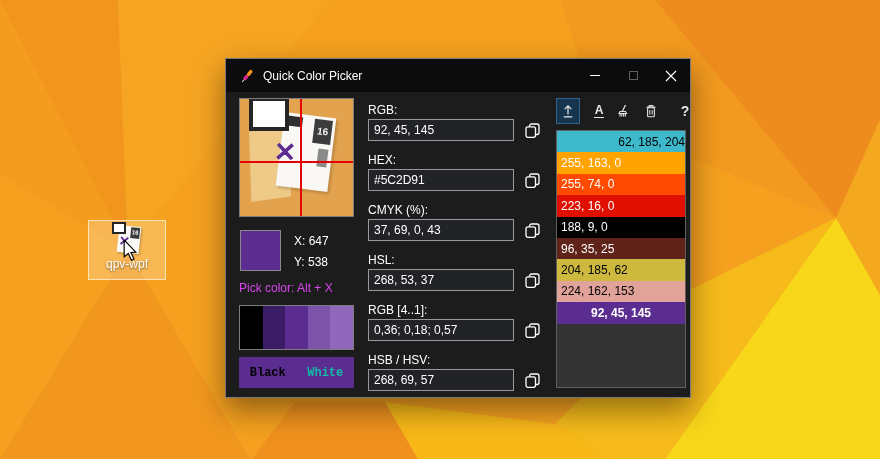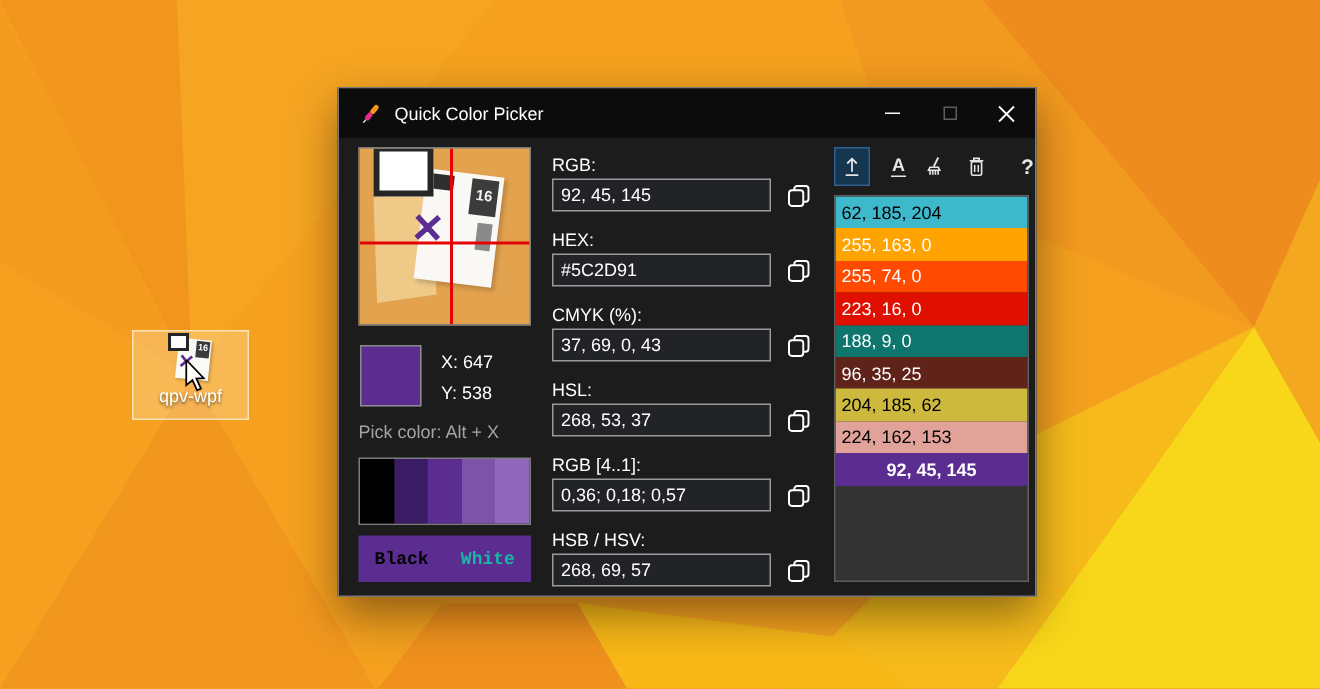--- a/index.html
+++ b/index.html
@@ -46,21 +46,21 @@
   .pv-blk2 { position:absolute; right:4px; top:32px; width:10px; height:18px; background:#8a8a8a; }
   .pv-x { position:absolute; left:-6px; top:24px; font-size:27px; font-weight:bold; color:#5C2D91;
     transform:rotate(-4deg); }
   .pv-sq { position:absolute; left:9px; top:-2px; width:40px; height:34px; background:#fff; border:4px solid #262626; }
   .pv-vline { position:absolute; left:60px; top:0; width:2px; height:100%; background:#E30505; }
   .pv-hline { position:absolute; left:0; top:62px; width:100%; height:2px; background:#E30505; }
 
   .swatch { position:absolute; left:14px; top:171px; width:41px; height:41px; border:1px solid #8a8a8a; }
   .coord { position:absolute; left:68px; color:#fff; font-size:12px; }
   .coord.x { top:175px; } .coord.y { top:196px; }
-  .hint { position:absolute; left:13px; top:222px; color:#a3a3a3; font-size:12px; }
+  .hint { position:absolute; left:13px; top:222px; color:#d946ef; font-size:12px; }
 
   .shade-bar { position:absolute; left:13px; top:246px; width:115px; height:45px;
     border:1px solid #7d7d7d; display:flex; }
   .shade { flex:1 1 0; }
   .bw-bar { position:absolute; left:13px; top:298px; width:115px; height:31px; background:#5C2D91;
     display:flex; }
   .bw-half { flex:1; display:flex; align-items:center; justify-content:center;
     font-size:12px; font-weight:bold; cursor:default;font-family:Liberation Mono, monospace; }
   .bw-half.black { color:#000; } .bw-half.white { color:#14b8a6; }
 
@@ -272,33 +272,33 @@
         <rect x="4.6" y="4.8" width="6.8" height="9" rx="1" fill="none" stroke="#E6E6E6" stroke-width="1.1"></rect>
         <path d="M6.8 7 V11.6 M9.2 7 V11.6" stroke="#E6E6E6" stroke-width="1"></path>
       </svg>
     </div>
     <div class="tool-btn" style="left:117px">
       <span class="glyph-q">?</span>
     </div>
   </div>
 
   <div class="hist">
-      <div class="hist-row" style="background: rgb(62, 185, 204); color: rgb(0, 0, 0);">
+      <div class="hist-row" style="background: rgb(62, 185, 204); color: rgb(0, 0, 0); justify-content: flex-end;">
     <span>62, 185, 204</span>
   </div>
       <div class="hist-row" style="background: rgb(255, 163, 0); color: rgb(255, 255, 255);">
     <span>255, 163, 0</span>
   </div>
       <div class="hist-row" style="background: rgb(255, 74, 0); color: rgb(255, 255, 255);">
     <span>255, 74, 0</span>
   </div>
       <div class="hist-row" style="background: rgb(223, 16, 0); color: rgb(255, 255, 255);">
     <span>223, 16, 0</span>
   </div>
-      <div class="hist-row" style="background: #0f766e; color: rgb(255, 255, 255);">
+      <div class="hist-row" style="background: #000000; color: rgb(255, 255, 255);">
     <span>188, 9, 0</span>
   </div>
       <div class="hist-row" style="background: rgb(96, 35, 25); color: rgb(255, 255, 255);">
     <span>96, 35, 25</span>
   </div>
       <div class="hist-row" style="background: rgb(204, 185, 62); color: rgb(0, 0, 0);">
     <span>204, 185, 62</span>
   </div>
       <div class="hist-row" style="background: rgb(224, 162, 153); color: rgb(0, 0, 0);">
     <span>224, 162, 153</span>

